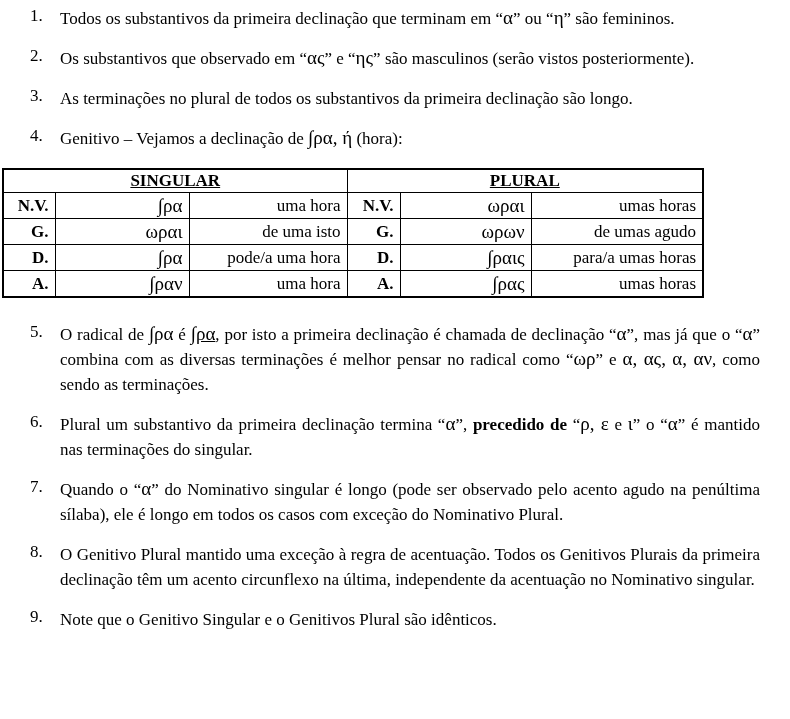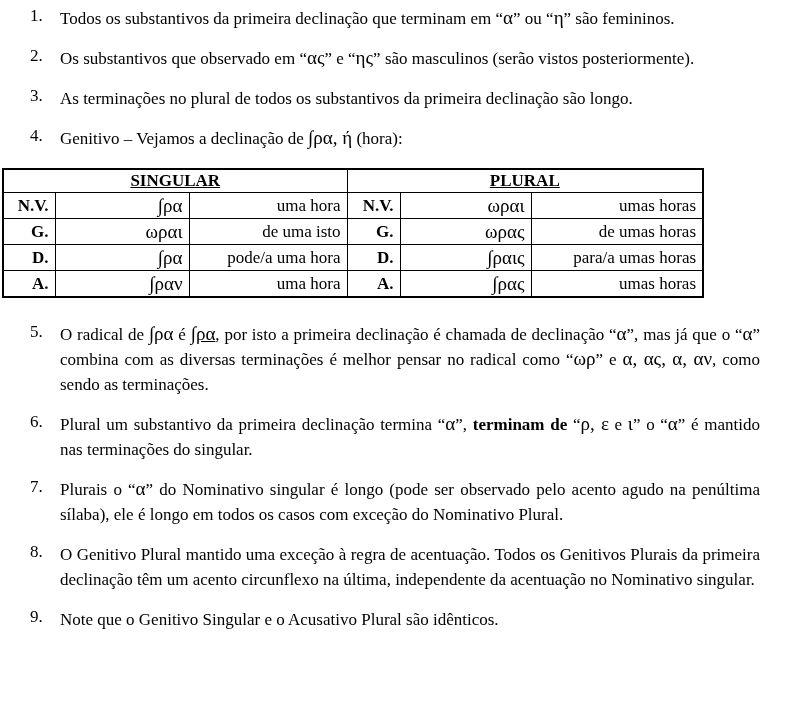--- a/index.html
+++ b/index.html
@@ -114,22 +114,22 @@
           <td class="pt-cell">uma hora</td>
           <td class="case-cell">N.V.</td>
           <td class="greek-cell">ωραι</td>
           <td class="pt-cell">umas horas</td>
         </tr>
         <tr>
           <td class="case-cell">G.</td>
           <td class="greek-cell">ωραι</td>
           <td class="pt-cell">de uma isto</td>
           <td class="case-cell">G.</td>
-          <td class="greek-cell">ωρας</td>
-          <td class="pt-cell">de umas horas</td>
+          <td class="greek-cell">ωρων</td>
+          <td class="pt-cell">de umas agudo</td>
         </tr>
         <tr>
           <td class="case-cell">D.</td>
           <td class="greek-cell">∫ρα</td>
           <td class="pt-cell">pode/a uma hora</td>
           <td class="case-cell">D.</td>
           <td class="greek-cell">∫ραις</td>
           <td class="pt-cell">para/a umas horas</td>
         </tr>
         <tr>
@@ -143,29 +143,29 @@
       </tbody>
   </table>
 
   <div id="list-bottom">
       <div class="list-item">
         <span class="item-number">5.</span>
         <div class="item-text"><span>O radical de </span><span class="greek">∫ρα</span><span> é </span><span class="greek underline">∫ρα</span><span>, por isto a primeira declinação é chamada de declinação “</span><span class="greek">α</span><span>”, mas já que o “</span><span class="greek">α</span><span>” combina com as diversas terminações é melhor pensar no radical como “</span><span class="greek">ωρ</span><span>” e </span><span class="greek">α, ας, α, αν</span><span>, como sendo as terminações.</span></div>
       </div>
       <div class="list-item">
         <span class="item-number">6.</span>
-        <div class="item-text"><span>Plural um substantivo da primeira declinação termina “</span><span class="greek">α</span><span>”, </span><span class="bold">terminam de</span><span> “</span><span class="greek">ρ, ε</span><span> e </span><span class="greek">ι</span><span>” o “</span><span class="greek">α</span><span>” é mantido nas terminações do singular.</span></div>
+        <div class="item-text"><span>Plural um substantivo da primeira declinação termina “</span><span class="greek">α</span><span>”, </span><span class="bold">precedido de</span><span> “</span><span class="greek">ρ, ε</span><span> e </span><span class="greek">ι</span><span>” o “</span><span class="greek">α</span><span>” é mantido nas terminações do singular.</span></div>
       </div>
       <div class="list-item">
         <span class="item-number">7.</span>
-        <div class="item-text"><span>Plurais o “</span><span class="greek">α</span><span>” do Nominativo singular é longo (pode ser observado pelo acento agudo na penúltima sílaba), ele é longo em todos os casos com exceção do Nominativo Plural.</span></div>
+        <div class="item-text"><span>Quando o “</span><span class="greek">α</span><span>” do Nominativo singular é longo (pode ser observado pelo acento agudo na penúltima sílaba), ele é longo em todos os casos com exceção do Nominativo Plural.</span></div>
       </div>
       <div class="list-item">
         <span class="item-number">8.</span>
         <div class="item-text"><span>O Genitivo Plural mantido uma exceção à regra de acentuação. Todos os Genitivos Plurais da primeira declinação têm um acento circunflexo na última, independente da acentuação no Nominativo singular.</span></div>
       </div>
       <div class="list-item">
         <span class="item-number">9.</span>
-        <div class="item-text"><span>Note que o Genitivo Singular e o Acusativo Plural são idênticos.</span></div>
+        <div class="item-text"><span>Note que o Genitivo Singular e o Genitivos Plural são idênticos.</span></div>
       </div>
     </div>
 
 </div>
 
 </body></html>

